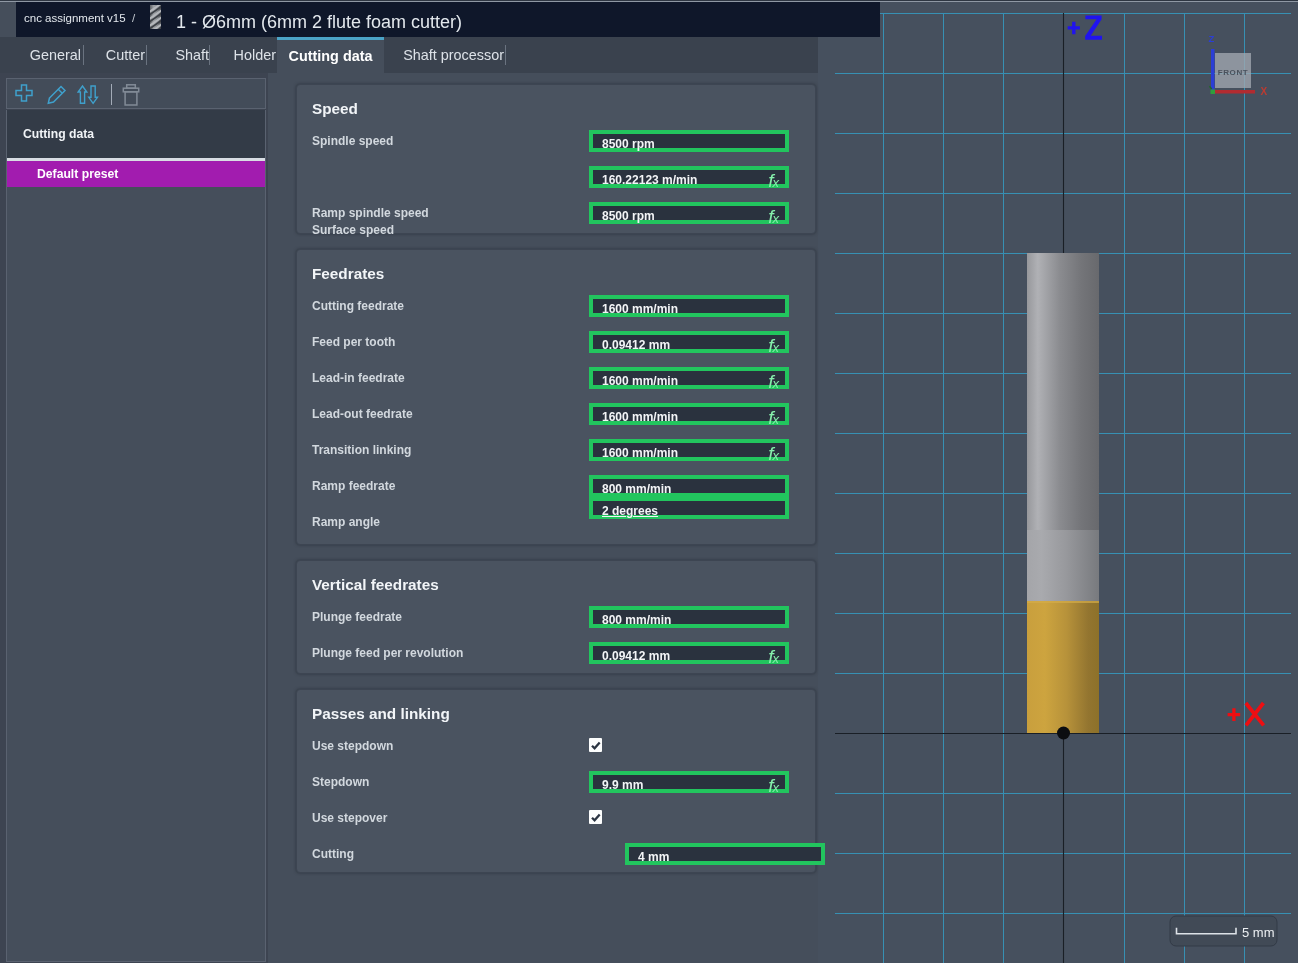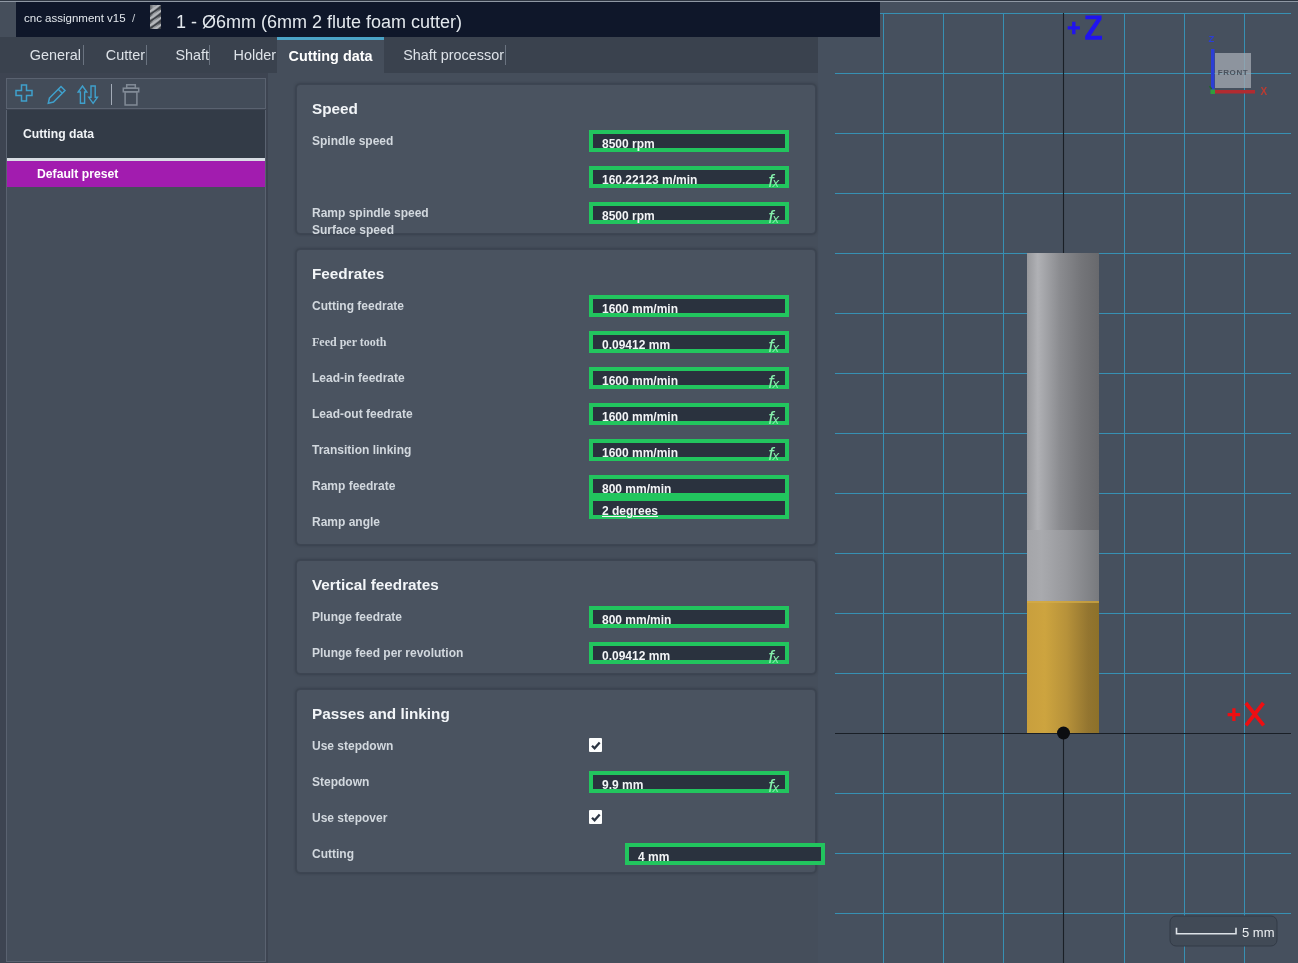--- a/index.html
+++ b/index.html
@@ -225,21 +225,21 @@
     <span class="lab" style="top:98px;margin-top:36px;">Surface speed</span>
     <div class="inp" style="top:81px;">160.22123 m/min<span class="fx">f<i>x</i></span></div>
     <span class="lab" style="top:117px;">Ramp spindle speed</span>
     <div class="inp" style="top:117px;">8500 rpm<span class="fx">f<i>x</i></span></div>
   </div>
 
   <div class="group" style="top:176px;height:296px;">
     <span class="gtitle">Feedrates</span>
     <span class="lab" style="top:45px;">Cutting feedrate</span>
     <div class="inp" style="top:45px;">1600 mm/min</div>
-    <span class="lab" style="top:81px;font-family:Liberation Serif, serif;">Feed per tooth</span>
+    <span class="lab" style="top:81px;">Feed per tooth</span>
     <div class="inp" style="top:81px;">0.09412 mm<span class="fx">f<i>x</i></span></div>
     <span class="lab" style="top:117px;">Lead-in feedrate</span>
     <div class="inp" style="top:117px;">1600 mm/min<span class="fx">f<i>x</i></span></div>
     <span class="lab" style="top:153px;">Lead-out feedrate</span>
     <div class="inp" style="top:153px;">1600 mm/min<span class="fx">f<i>x</i></span></div>
     <span class="lab" style="top:189px;">Transition linking</span>
     <div class="inp" style="top:189px;">1600 mm/min<span class="fx">f<i>x</i></span></div>
     <span class="lab" style="top:225px;">Ramp feedrate</span>
     <div class="inp" style="top:225px;">800 mm/min</div>
     <span class="lab" style="top:261px;">Ramp angle</span>

